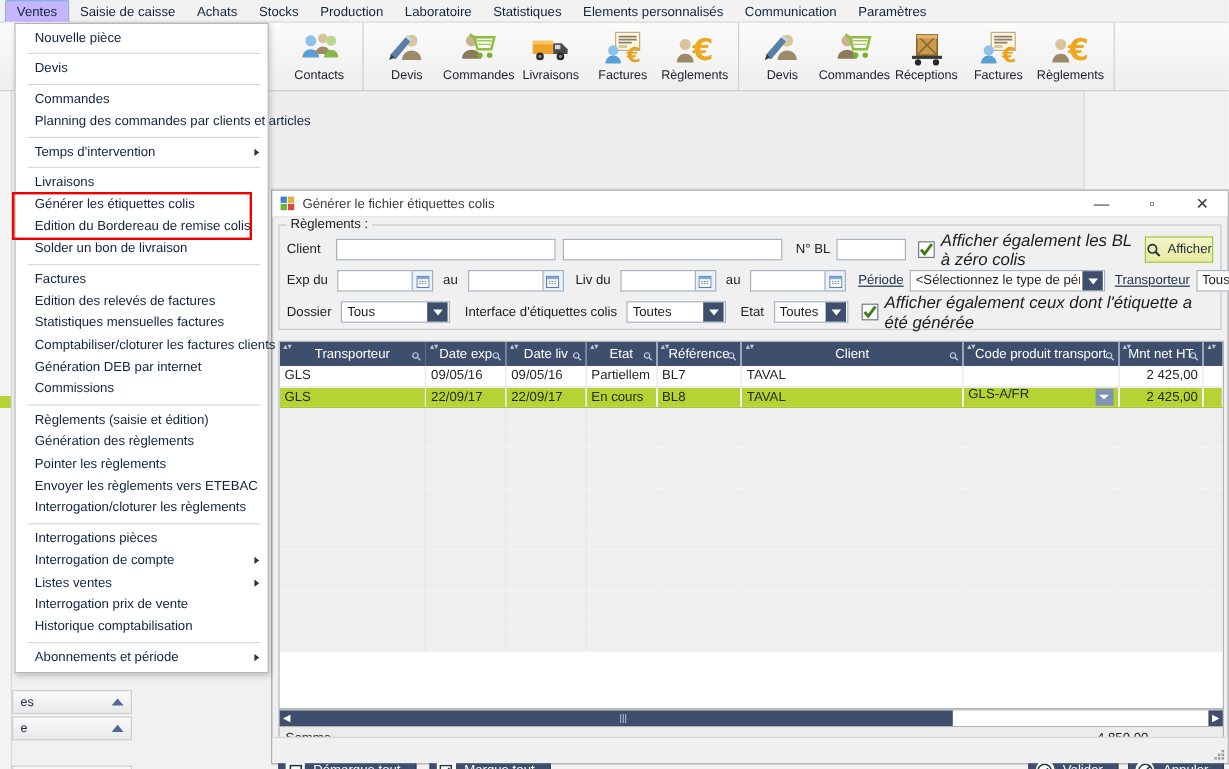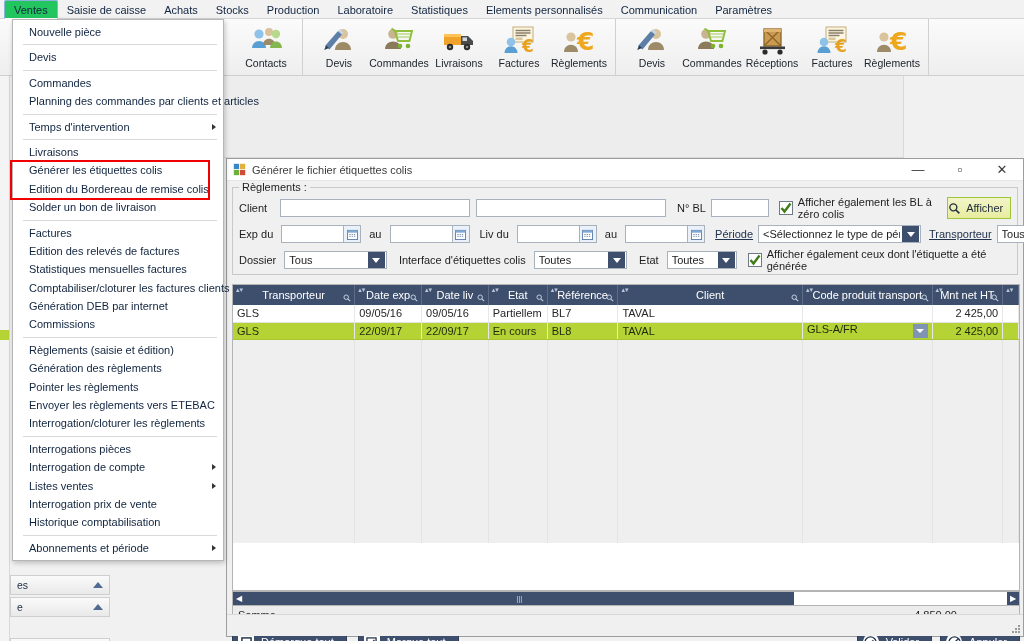--- a/index.html
+++ b/index.html
@@ -18,21 +18,21 @@
   .rail { position:absolute; left:0; top:0; width:10px; height:641px;
           background:#f4f4f4; border-right:1px solid #d8d8d8; }
   .rail-mark { position:absolute; left:0; width:9px; background:#b7d34a; }
 
   
   .menubar { position:absolute; left:0; top:0; width:1024px; height:19px;
              background:#f2f2f2; border-bottom:1px solid #d5d5d5; }
   .menubar-inner { display:flex; align-items:stretch; height:19px; padding-left:4px; }
   .menu-item { padding:0 9px; display:flex; align-items:center; height:19px;
                font-size:11px; color:#10243f; white-space:nowrap; cursor:default; }
-  .menu-item.active { background:#22c55e; border:1px solid #8ab0dd; border-bottom-color:#ffffff;
+  .menu-item.active { background:#c4b5fd; border:1px solid #8ab0dd; border-bottom-color:#ffffff;
                       border-radius:2px 2px 0 0; }
 
   
   .toolbar { position:absolute; left:0; top:19px; width:1024px; height:57px;
              background:linear-gradient(#fbfbfb,#eeeeee); border-bottom:1px solid #cfcfcf; }
   .tb-groups { display:flex; height:57px; align-items:flex-start; padding-left:230px; }
   .tb-group { display:flex; height:56px; padding:2px 6px; align-items:flex-start;
               border-right:1px solid #d0d0d0; }
   .tb-group.first { border-left:none; }
   .tb-btn { width:60px; display:flex; flex-direction:column; align-items:center;
@@ -94,21 +94,21 @@
            display:flex; align-items:center; justify-content:space-between; padding:0 0 0 4px;
            font-size:11px; color:#1d1d1d; }
   .combo .cval { overflow:hidden; white-space:nowrap; }
   .cbtn { width:17px; height:16px; margin:0 1px 0 2px; background:#3e4f6e;
           display:flex; align-items:center; justify-content:center; flex:0 0 auto; }
   .cbtn i { width:0;height:0;border-left:4px solid transparent;border-right:4px solid transparent;
             border-top:5px solid #fff; display:block; }
   .chk { width:14px; height:14px; background:#fff; border:1px solid #707a86;
          display:flex; align-items:center; justify-content:center; margin-right:5px; flex:0 0 auto;}
   .chk svg { display:block; }
-  .ctext { font-size:11px; }
+  .ctext { font-size:14px;font-style:italic; }
   .afficher { margin-left:auto; width:78px; height:22px; border:1px solid #9ec63b;
               background:linear-gradient(#f3f5c8,#e8ec9f); display:flex; align-items:center;
               gap:5px; cursor:pointer; }
   .afficher span { font-size:11px; color:#1d2a3c; }
 
   
   .gridwrap { position:absolute; left:5px; top:125px; width:788px; height:307px;
               border:1px solid #b4b4b4; background:#fff; overflow:hidden; }
   table.grid { border-collapse:collapse; table-layout:fixed; width:100%; }
   table.grid th { background:#3e4f6e; color:#ffffff; font-size:11px; font-weight:normal;

